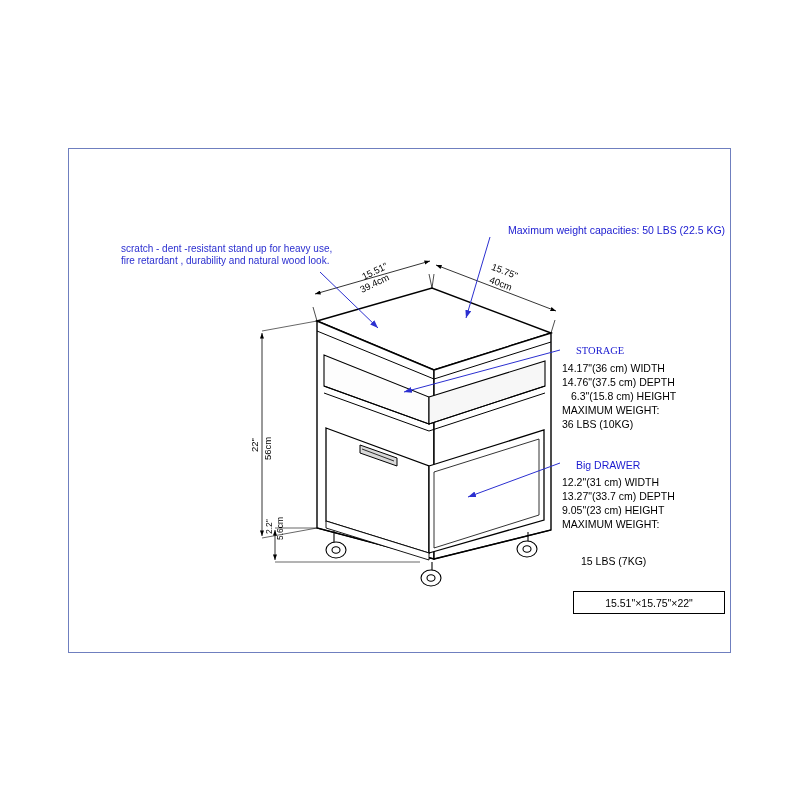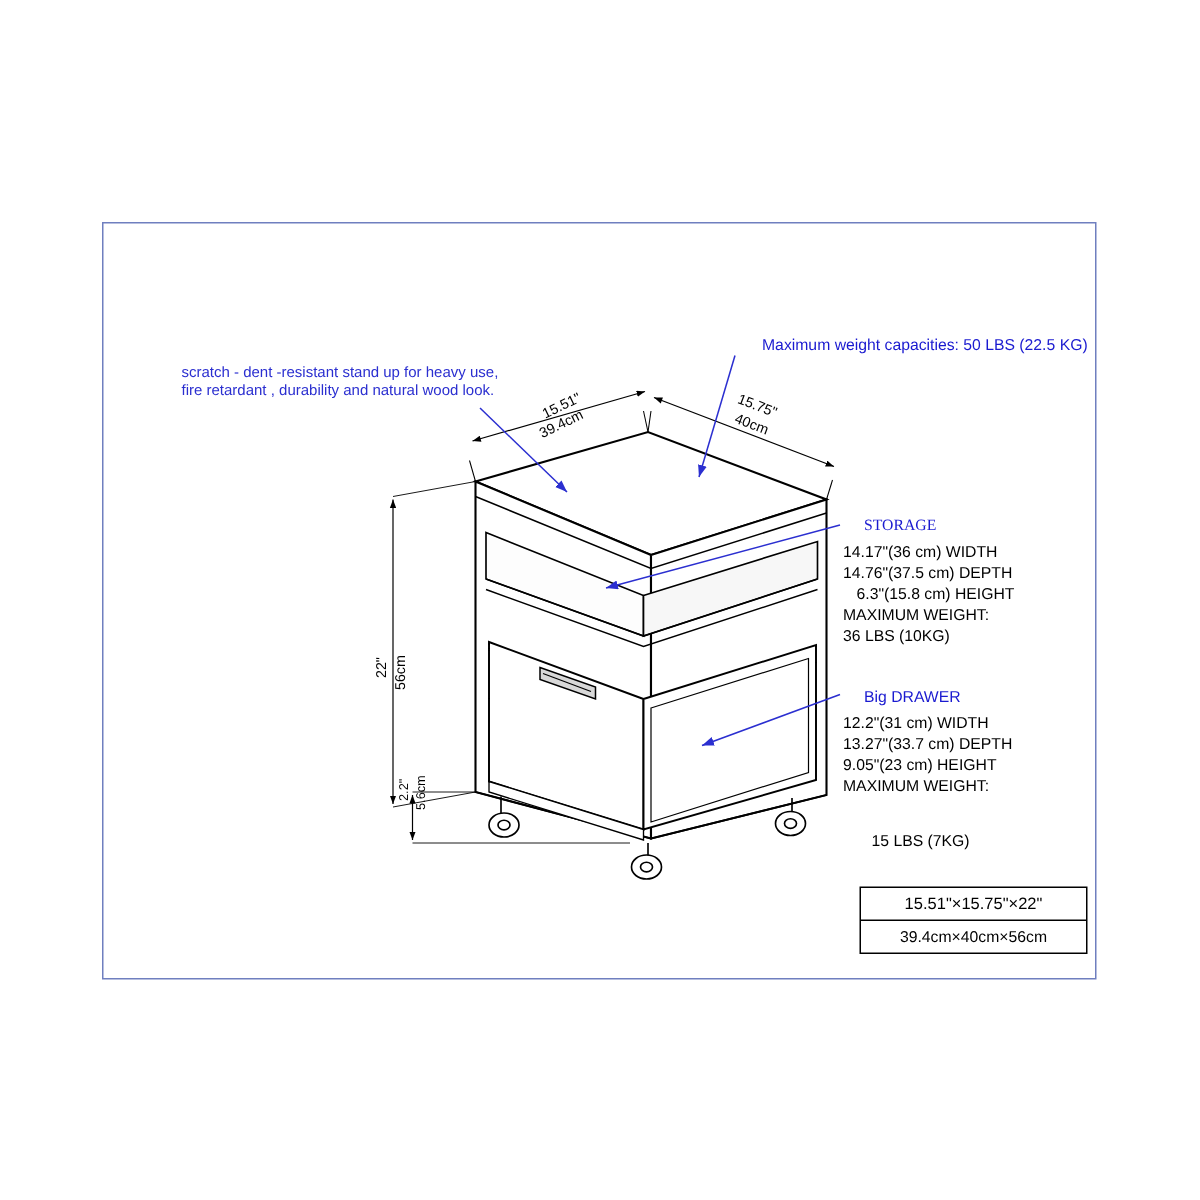--- a/index.html
+++ b/index.html
@@ -194,14 +194,13 @@
 
 <div class="lbl blue-b" style="left:562px; top:459px;">Big DRAWER</div>
 <div class="lbl black" style="left:562px; top:476px;">12.2"(31 cm) WIDTH</div>
 <div class="lbl black" style="left:562px; top:490px;">13.27"(33.7 cm) DEPTH</div>
 <div class="lbl black" style="left:562px; top:504px;">9.05"(23 cm) HEIGHT</div>
 <div class="lbl black" style="left:562px; top:518px;">MAXIMUM WEIGHT:</div>
 <div class="lbl black" style="left:562px; top:555px;margin-left:19px;">15 LBS (7KG)</div>
 
 <div class="boxtable">
   <div class="row">15.51"×15.75"×22"</div>
-  <div class="row">39.4cm×40cm×56cm</div>
 </div>
 
 </body></html>

